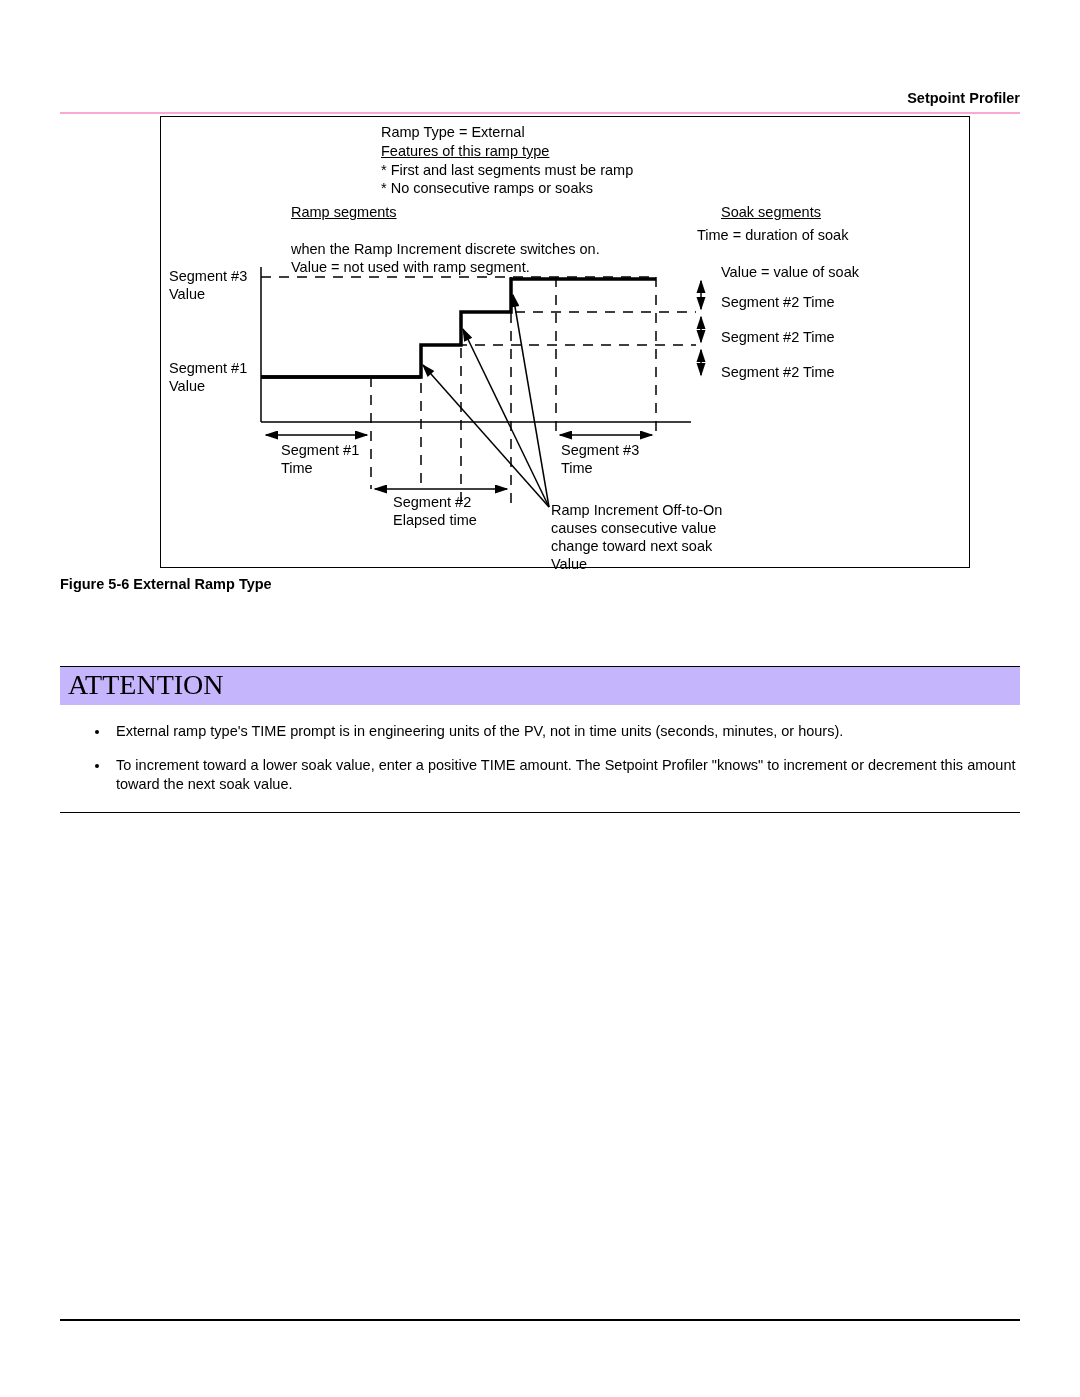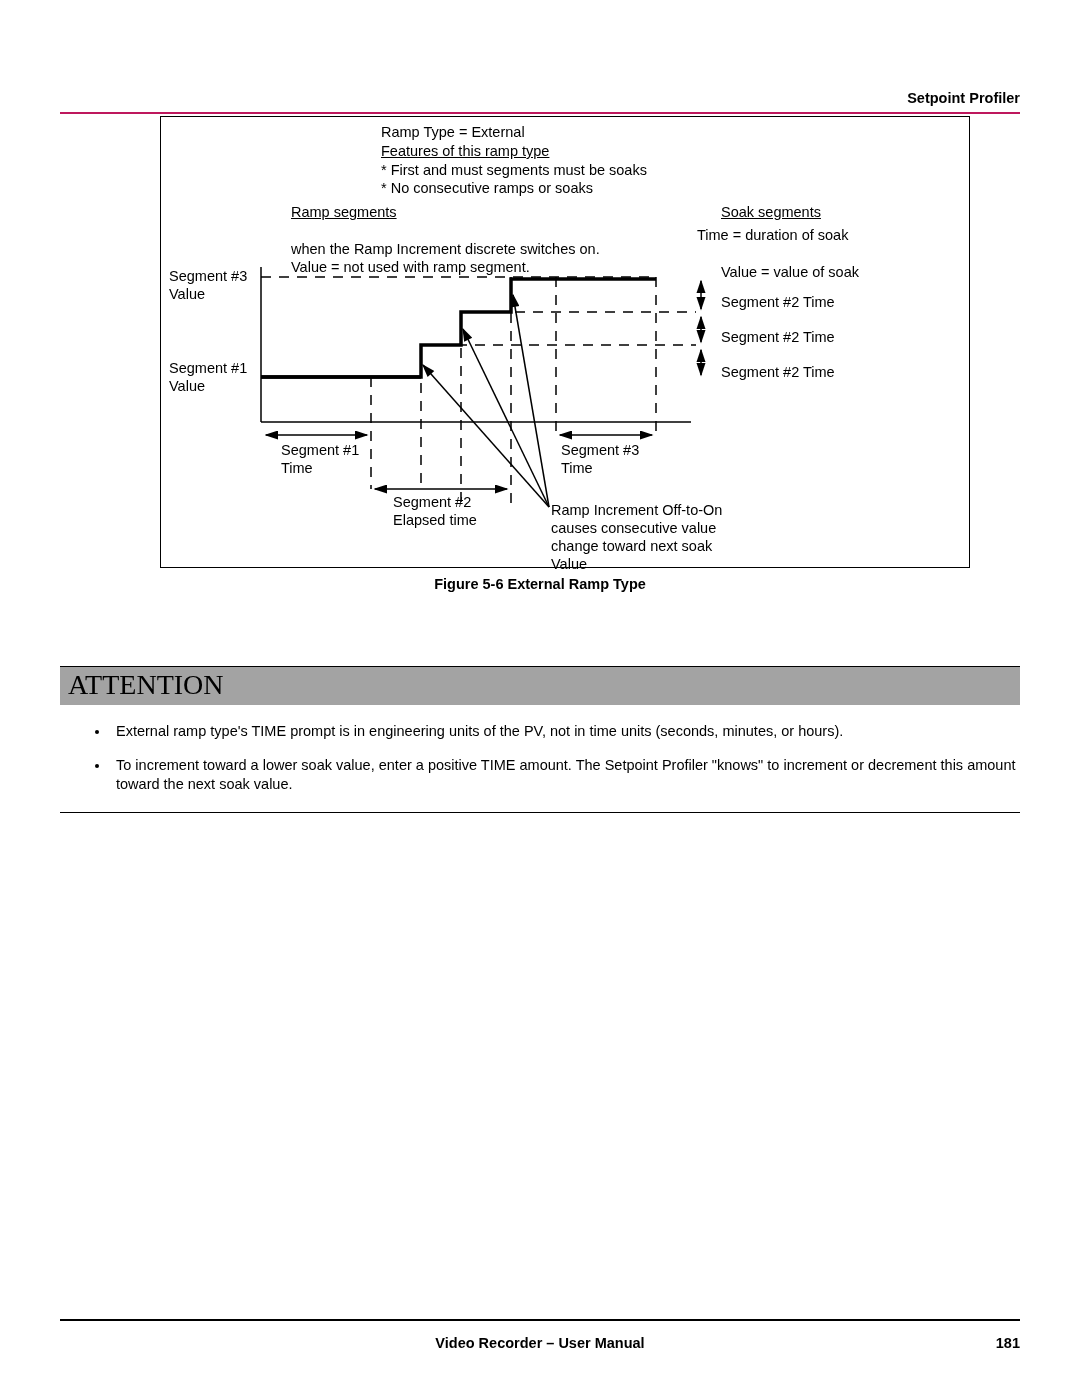--- a/index.html
+++ b/index.html
@@ -14,47 +14,46 @@
   .page {
     width: 1080px;
     height: 1397px;
     position: relative;
     box-sizing: border-box;
     padding: 90px 60px 40px 60px;
   }
   .header-right {
     text-align: right;
     font-weight: bold;
-    border-bottom: 2px solid #be185d;
+    border-bottom: 2px solid #f9a8d4;
     padding-bottom: 6px;
     margin-bottom: 2px;
   }
   .fig-wrap {
     margin: 0 50px 0 100px;
     border: 1.5px solid #000;
     position: relative;
     height: 450px;
   }
   .fig-abs {
     position: absolute;
     line-height: 1.25;
   }
   .u { text-decoration: underline; }
   .b { font-weight: normal; }
   .caption {
-    text-align: center;
     font-weight: bold;
     margin-top: 8px;
   }
   .attention {
     margin-top: 74px;
     border-top: 1.5px solid #000;
   }
   .attention-title {
-    background: #a3a3a3;
+    background: #c4b5fd;
     font-family: "Times New Roman", Times, serif;
     font-size: 28px;
     padding: 2px 8px 4px 8px;
   }
   .bullets {
     list-style: disc;
     padding-left: 50px;
     margin: 17px 0;
   }
   .bullets li {
@@ -96,21 +95,21 @@
 </head>
 <body>
 
 <div class="page">
   <div class="header-right">Setpoint Profiler</div>
 
   <div class="fig-wrap">
 
     <div class="fig-abs b" style="left:220px; top:6px;">Ramp Type = External</div>
     <div class="fig-abs u" style="left:220px; top:25px;">Features of this ramp type</div>
-    <div class="fig-abs" style="left:220px; top:44px;">* First and must segments must be soaks</div>
+    <div class="fig-abs" style="left:220px; top:44px;">* First and last segments must be ramp</div>
     <div class="fig-abs" style="left:220px; top:62px;">* No consecutive ramps or soaks</div>
 
     <div class="fig-abs u" style="left:130px; top:86px;">Ramp segments</div>
     <div class="fig-abs" style="left:130px; top:123px;">when the Ramp Increment discrete switches on.</div>
     <div class="fig-abs" style="left:130px; top:141px;">Value = not used with ramp segment.</div>
 
     <div class="fig-abs u" style="left:560px; top:86px;">Soak segments</div>
     <div class="fig-abs" style="left:536px; top:109px;text-align:center;">Time = duration of soak</div>
     <div class="fig-abs" style="left:560px; top:146px;">Value  = value of soak</div>
 
@@ -183,18 +182,13 @@
   <div class="attention">
     <div class="attention-title">ATTENTION</div>
     <ul class="bullets">
       <li>External ramp type's TIME prompt is in engineering units of the PV, not in time units (seconds, minutes, or hours).</li>
       <li>To increment toward a lower soak value, enter a positive TIME amount.  The Setpoint Profiler "knows" to increment or decrement this amount toward the next soak value.</li>
     </ul>
     <div class="attention-bottom"></div>
   </div>
 
   <div class="footer-rule"></div>
-  <div class="footer-text">
-    <span></span>
-    <span class="center">Video Recorder – User Manual</span>
-    <span>181</span>
-  </div>
 </div>
 
 </body></html>

